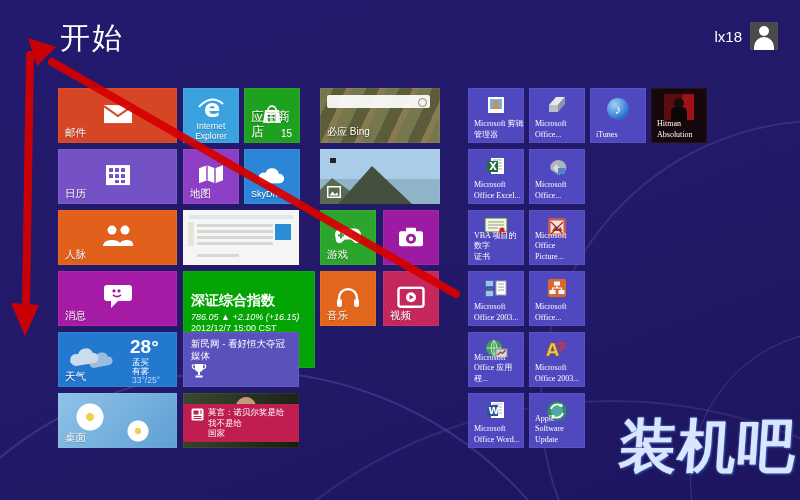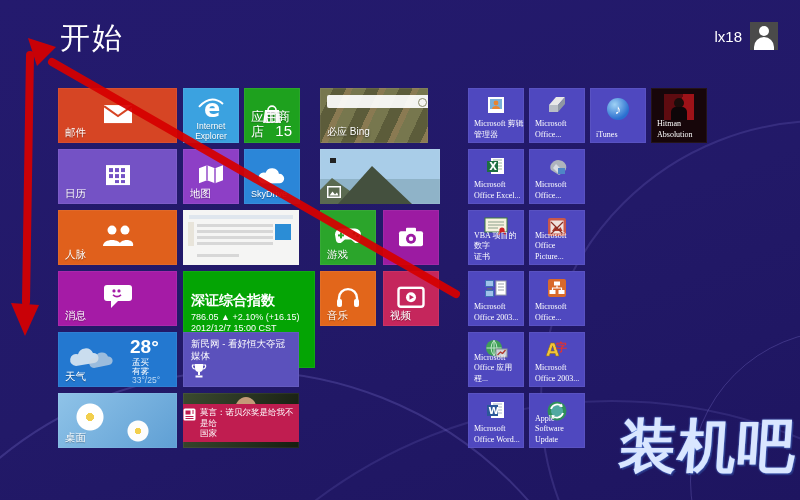--- a/index.html
+++ b/index.html
@@ -15,36 +15,36 @@
   #title{position:absolute;left:60px;top:18px;font-size:30px;font-weight:300;letter-spacing:2px;}
   #user{position:absolute;right:22px;top:22px;display:flex;align-items:center;gap:8px;cursor:pointer;}
   #username{font-size:15px;}
   #avatar{width:28px;height:28px;background:#4a4a4a;position:relative;overflow:hidden;}
   #avatar .head{position:absolute;left:9px;top:4px;width:10px;height:10px;border-radius:50%;background:#fff;}
   #avatar .body{position:absolute;left:4px;top:15px;width:20px;height:14px;border-radius:10px 10px 0 0;background:#fff;}
 
   .tile{position:absolute;height:55px;overflow:hidden;cursor:pointer;box-shadow:inset 0 0 0 1px rgba(255,255,255,.06);}
   .w1{width:56px;} .w2{width:119px;} .w2b{width:116px;}
   .tlabel{position:absolute;left:7px;bottom:4px;font-size:10.5px;line-height:1.1;text-shadow:0 1px 1px rgba(0,0,0,.35);}
-  .badge{position:absolute;right:8px;bottom:4px;font-size:15px;}
+  .badge{position:absolute;right:8px;bottom:4px;font-size:10px;}
   .cicon{position:absolute;left:50%;top:50%;transform:translate(-50%,-58%);}
   svg{display:block;}
 
   
   .fin{padding:21px 8px;}
   .fin .t1{font-size:14px;font-weight:bold;}
-  .fin .t2{font-size:9px;margin-top:2px;}
+  .fin .t2{font-size:9px;margin-top:2px;font-style:italic;}
   .fin .t3{font-size:9px;margin-top:1px;}
   .fin svg{position:absolute;left:8px;bottom:-18px;}
   .sports .head{position:absolute;left:8px;top:6px;width:100px;font-size:9.5px;line-height:1.3;}
   .sports svg{position:absolute;left:8px;bottom:10px;}
   .weather .temp{position:absolute;left:72px;top:4px;font-size:19px;font-weight:bold;}
   .weather .wln{position:absolute;left:74px;font-size:8.5px;line-height:1.2;}
   .weather .range{color:#bcd9f5;}
-  .news-banner{position:absolute;left:0;right:0;bottom:6px;background:#c01d50;display:flex;align-items:flex-start;gap:4px;padding:3px 0;}
+  .news-banner{position:absolute;left:0;right:0;bottom:6px;background:#c01d50;display:flex;align-items:flex-start;gap:4px;padding:3px 8px;}
   .news-banner .ntext{font-size:8.5px;line-height:1.25;}
   .bing-bar{position:absolute;left:7px;top:7px;width:103px;height:13px;background:rgba(255,255,255,.92);border-radius:2px;}
   .bing-bar .mag{position:absolute;right:3px;top:2.5px;width:7px;height:7px;border:1.6px solid #8a8a6a;border-radius:50%;}
   .bing-label{position:absolute;left:7px;bottom:4px;font-size:10px;text-shadow:0 1px 2px rgba(0,0,0,.6);}
   .photos-icon{position:absolute;left:7px;bottom:6px;}
   .mountain1{position:absolute;left:18px;bottom:0;width:0;height:0;border-left:34px solid transparent;border-right:40px solid transparent;border-bottom:38px solid #44503e;}
   .mountain2{position:absolute;left:-14px;bottom:0;width:0;height:0;border-left:26px solid transparent;border-right:36px solid transparent;border-bottom:26px solid #5a6a50;}
   .cablecar{position:absolute;left:10px;top:9px;width:6px;height:5px;background:#222;}
   .face{position:absolute;left:52px;top:4px;width:22px;height:26px;border-radius:50% 50% 45% 45%;background:#c49a78;}
   .suit{position:absolute;left:42px;top:26px;width:44px;height:18px;border-radius:10px 10px 0 0;background:#17140f;}
@@ -248,21 +248,21 @@
           <rect x="0.5" y="0.5" width="12" height="12" rx="1.5" fill="#fff"></rect>
           <rect x="2.5" y="2.5" width="5" height="4" fill="#c01d50"></rect>
           <path d="M9 3 h2 M9 5 h2 M2.5 8.5 h8 M2.5 10.5 h8" stroke="#c01d50" stroke-width="1"></path>
         </svg>
       <span class="ntext">
         <span>莫言：诺贝尔奖是给我不是给</span><br><span>国家</span>
       </span>
     </div>
   </div>
 
-  <div class="tile" style="left:320px;top:88px;width:108px;background:
+  <div class="tile" style="left:320px;top:88px;width:120px;background:
       repeating-linear-gradient(115deg,#77774e 0 12px,#5c5c3a 12px 24px,#8a7a52 24px 30px),
       linear-gradient(#6b6b46,#4a4a30)">
     <span class="bing-bar">
         <span class="mag"></span>
       </span>
     <span class="bing-label">必应 Bing</span>
   </div>
 
   <div class="tile" style="left:320px;top:149px;width:120px;background:linear-gradient(180deg,#a9cde8 0 55%,#8fb3c8 55% 100%)">
     <span class="mountain2"></span>

